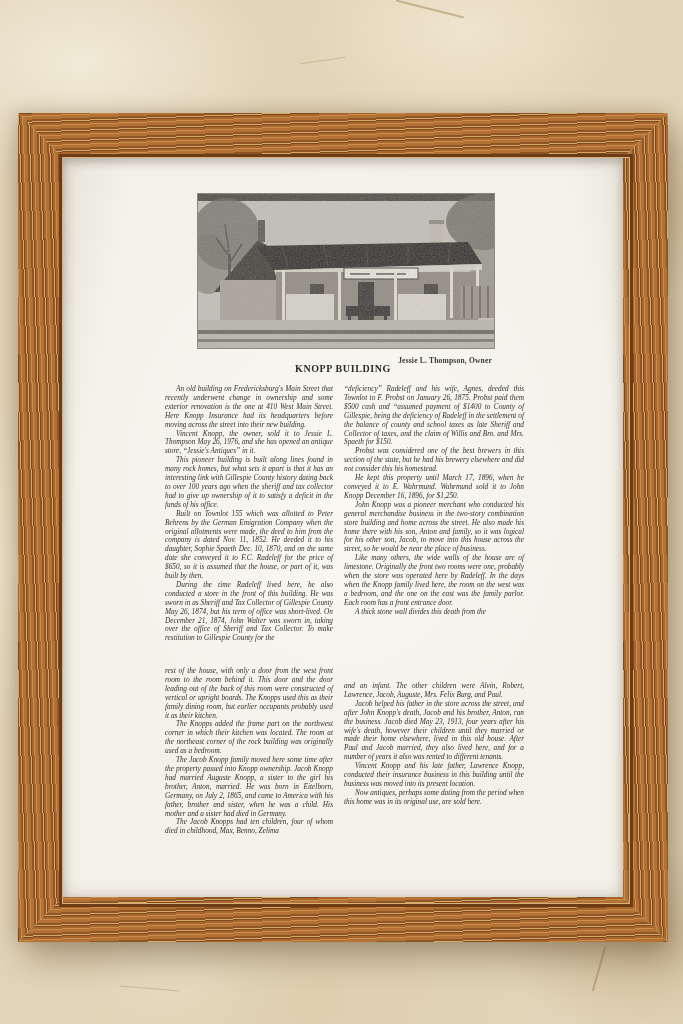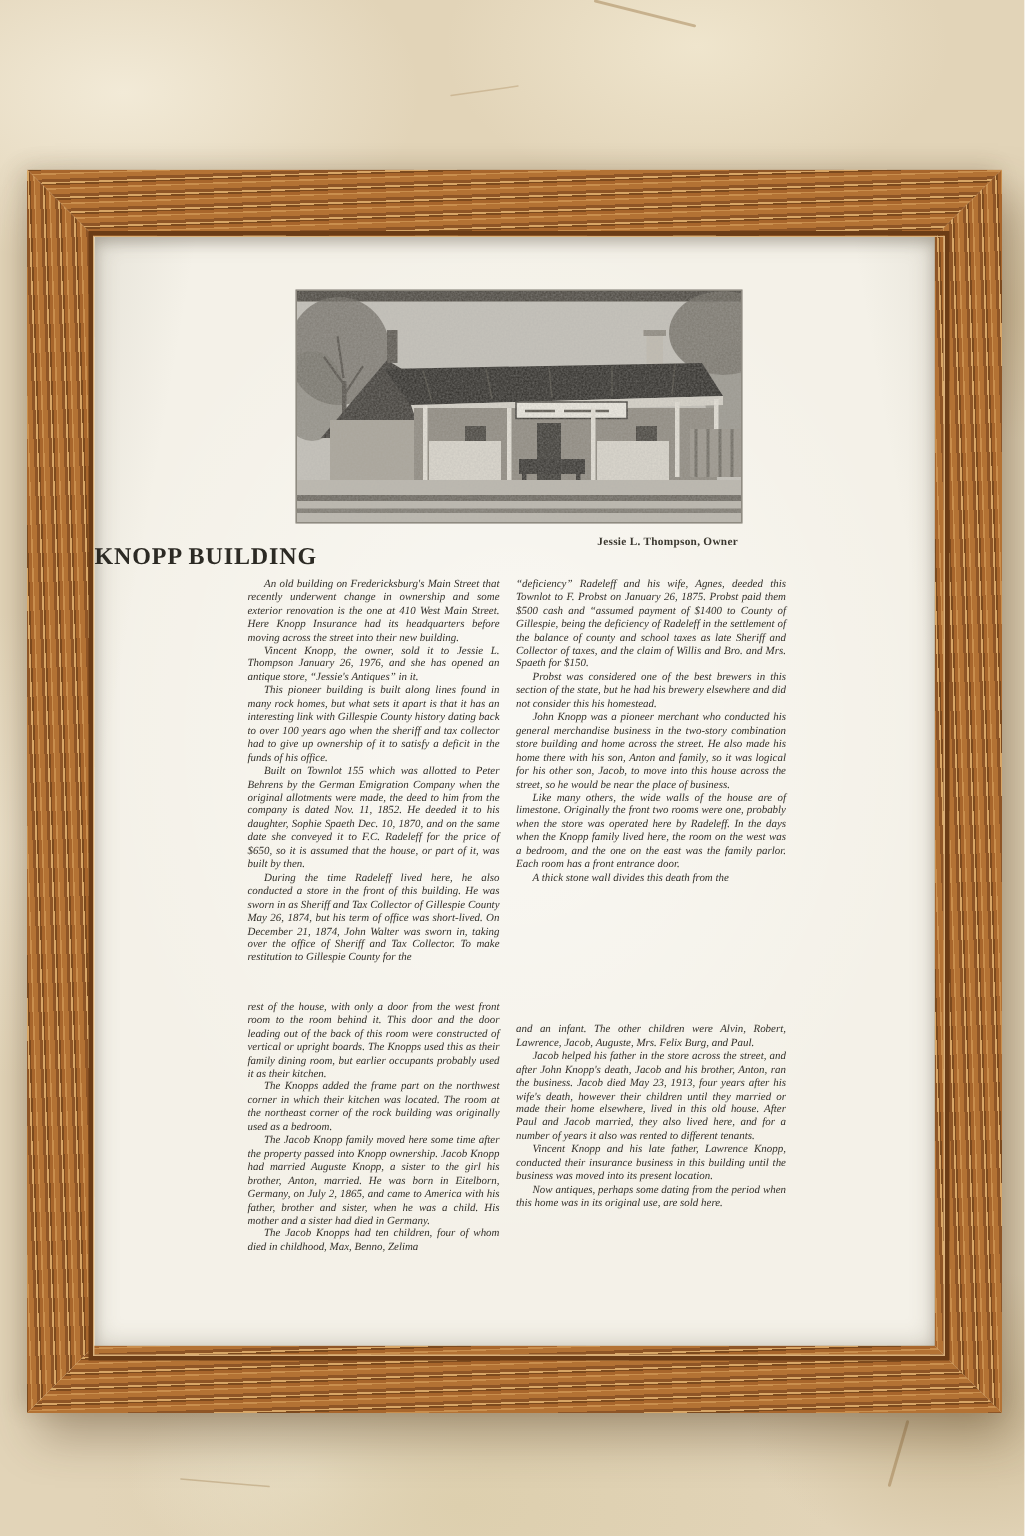--- a/index.html
+++ b/index.html
@@ -37,22 +37,22 @@
 
   .paper{position:absolute;left:45px;top:45px;width:560px;height:739px;background:#f4f1e8;overflow:hidden;
     background-image:
       linear-gradient(100deg, rgba(120,110,88,.10) 0%, rgba(120,110,88,0) 10%),
       linear-gradient(260deg, rgba(120,110,88,.08) 0%, rgba(120,110,88,0) 8%),
       radial-gradient(ellipse 400px 500px at 50% 45%, rgba(255,255,255,.5) 0%, rgba(255,255,255,0) 70%);
     box-shadow:inset 0 0 16px rgba(90,78,56,.28), inset 0 4px 8px rgba(40,30,16,.18);}
 
   .photo{position:absolute;left:134px;top:35px;width:296px;height:154px;border:1px solid #8e8a80;background:#c9c6bf;}
   .caption{position:absolute;top:198px;right:131px;font-size:7.5px;font-weight:bold;color:#3a372f;letter-spacing:.2px;}
-  .title{position:absolute;left:0;right:0;top:205px;margin:0;
-    font-size:16px;font-weight:bold;color:#2c2a24;letter-spacing:.6px;}
+  .title{position:absolute;left:0;right:0;top:205px;margin:0;text-align:center;
+    font-size:10px;font-weight:bold;color:#2c2a24;letter-spacing:.6px;}
 
   .col{position:absolute;text-align:justify;font-size:7.3px;line-height:8.9px;color:#33302a;font-style:italic;}
   .col p{margin:0;text-indent:11px;}
   .flush-first p:first-child{text-indent:0;}
   .sec-lt{left:102px;top:227px;width:168px;}
   .sec-lb{left:102px;top:509px;width:168px;}
   .sec-rt{left:281px;top:227px;width:180px;}
   .sec-rb{left:281px;top:524px;width:180px;}
 </style>
 </head>
@@ -136,34 +136,35 @@
 
           <rect x="0" y="0" width="296" height="154" filter="url(#grain)"></rect>
         </svg>
       </div>
 
       <div class="caption">Jessie L. Thompson, Owner</div>
       <h1 class="title">KNOPP BUILDING</h1>
 
       <div class="col sec-lt">
           <p>An old building on Fredericksburg's Main Street that recently underwent change in ownership and some exterior renovation is the one at 410 West Main Street. Here Knopp Insurance had its headquarters before moving across the street into their new building.</p>
-          <p>Vincent Knopp, the owner, sold it to Jessie L. Thompson January 26, 1976, and she has opened an antique store, “Jessie's Antiques” in it.</p>
+          <p>Vincent Knopp, the owner, sold it to Jessie L. Thompson May 26, 1976, and she has opened an antique store, “Jessie's Antiques” in it.</p>
           <p>This pioneer building is built along lines found in many rock homes, but what sets it apart is that it has an interesting link with Gillespie County history dating back to over 100 years ago when the sheriff and tax collector had to give up ownership of it to satisfy a deficit in the funds of his office.</p>
           <p>Built on Townlot 155 which was allotted to Peter Behrens by the German Emigration Company when the original allotments were made, the deed to him from the company is dated Nov. 11, 1852. He deeded it to his daughter, Sophie Spaeth Dec. 10, 1870, and on the same date she conveyed it to F.C. Radeleff for the price of $650, so it is assumed that the house, or part of it, was built by then.</p>
           <p>During the time Radeleff lived here, he also conducted a store in the front of this building. He was sworn in as Sheriff and Tax Collector of Gillespie County May 26, 1874, but his term of office was short-lived. On December 21, 1874, John Walter was sworn in, taking over the office of Sheriff and Tax Collector. To make restitution to Gillespie County for the</p>
         </div>
       <div class="col sec-lb flush-first">
           <p>rest of the house, with only a door from the west front room to the room behind it. This door and the door leading out of the back of this room were constructed of vertical or upright boards. The Knopps used this as their family dining room, but earlier occupants probably used it as their kitchen.</p>
           <p>The Knopps added the frame part on the northwest corner in which their kitchen was located. The room at the northeast corner of the rock building was originally used as a bedroom.</p>
           <p>The Jacob Knopp family moved here some time after the property passed into Knopp ownership. Jacob Knopp had married Auguste Knopp, a sister to the girl his brother, Anton, married. He was born in Eitelborn, Germany, on July 2, 1865, and came to America with his father, brother and sister, when he was a child. His mother and a sister had died in Germany.</p>
           <p>The Jacob Knopps had ten children, four of whom died in childhood, Max, Benno, Zelima</p>
         </div>
       <div class="col sec-rt flush-first">
           <p>“deficiency” Radeleff and his wife, Agnes, deeded this Townlot to F. Probst on January 26, 1875. Probst paid them $500 cash and “assumed payment of $1400 to County of Gillespie, being the deficiency of Radeleff in the settlement of the balance of county and school taxes as late Sheriff and Collector of taxes, and the claim of Willis and Bro. and Mrs. Spaeth for $150.</p>
           <p>Probst was considered one of the best brewers in this section of the state, but he had his brewery elsewhere and did not consider this his homestead.</p>
+          <p>He kept this property until March 17, 1896, when he conveyed it to E. Wahrmund. Wahrmund sold it to John Knopp December 16, 1896, for $1,250.</p>
           <p>John Knopp was a pioneer merchant who conducted his general merchandise business in the two-story combination store building and home across the street. He also made his home there with his son, Anton and family, so it was logical for his other son, Jacob, to move into this house across the street, so he would be near the place of business.</p>
           <p>Like many others, the wide walls of the house are of limestone. Originally the front two rooms were one, probably when the store was operated here by Radeleff. In the days when the Knopp family lived here, the room on the west was a bedroom, and the one on the east was the family parlor. Each room has a front entrance door.</p>
           <p>A thick stone wall divides this death from the</p>
         </div>
       <div class="col sec-rb flush-first">
           <p>and an infant. The other children were Alvin, Robert, Lawrence, Jacob, Auguste, Mrs. Felix Burg, and Paul.</p>
           <p>Jacob helped his father in the store across the street, and after John Knopp's death, Jacob and his brother, Anton, ran the business. Jacob died May 23, 1913, four years after his wife's death, however their children until they married or made their home elsewhere, lived in this old house. After Paul and Jacob married, they also lived here, and for a number of years it also was rented to different tenants.</p>
           <p>Vincent Knopp and his late father, Lawrence Knopp, conducted their insurance business in this building until the business was moved into its present location.</p>
           <p>Now antiques, perhaps some dating from the period when this home was in its original use, are sold here.</p>
         </div>

